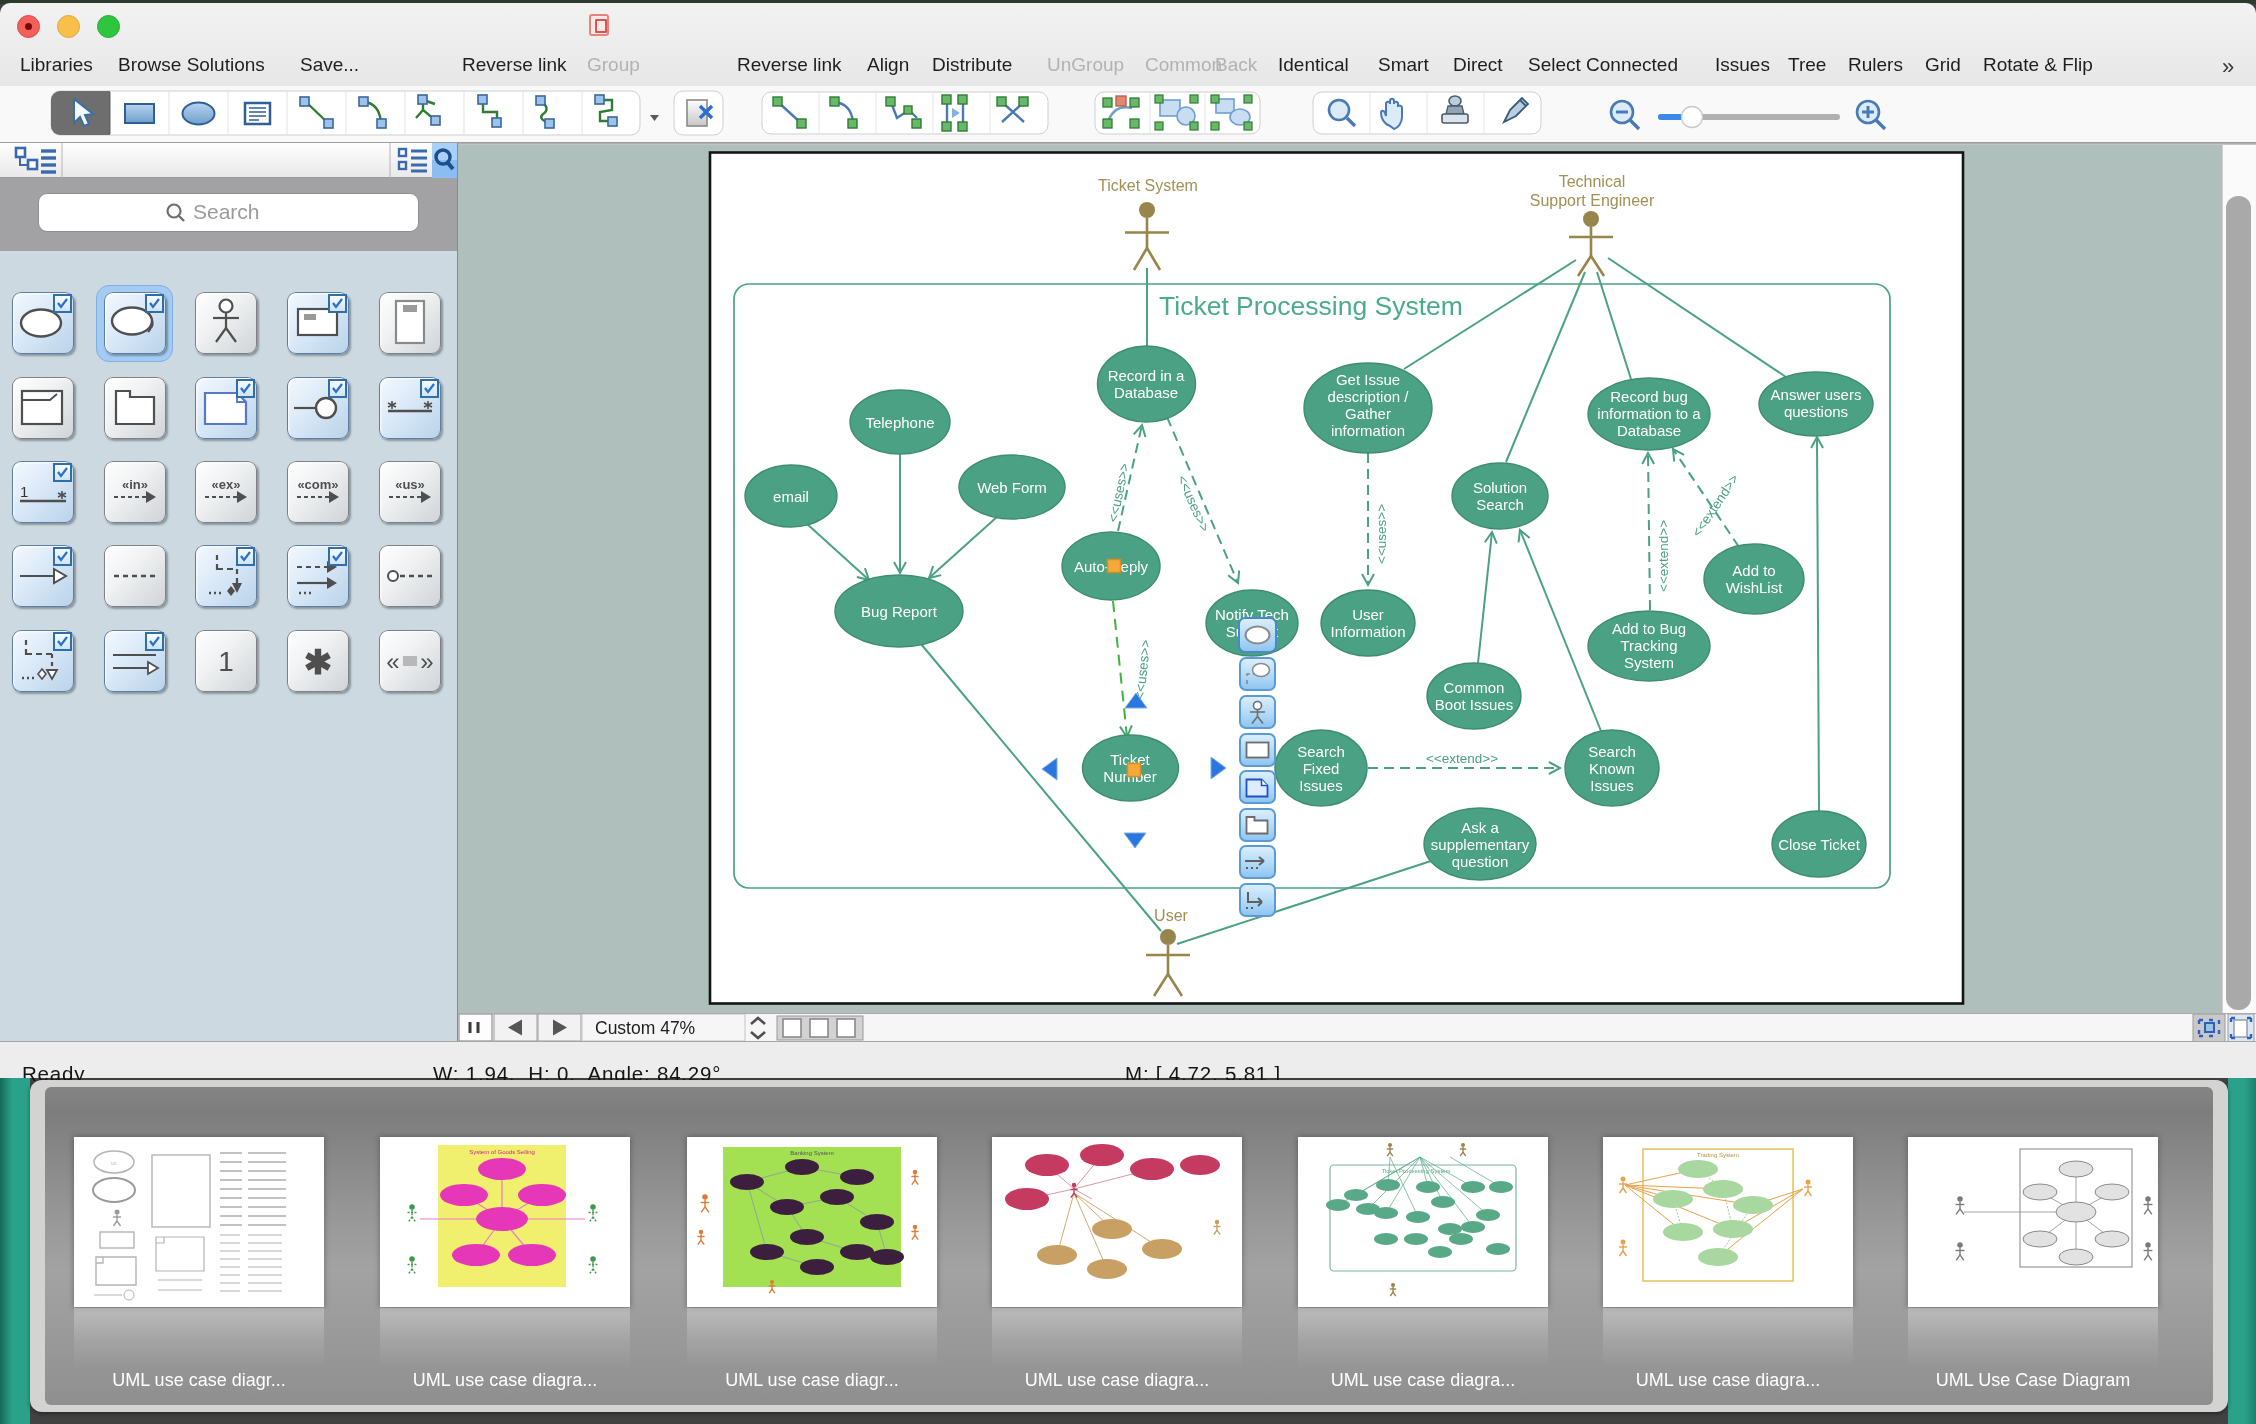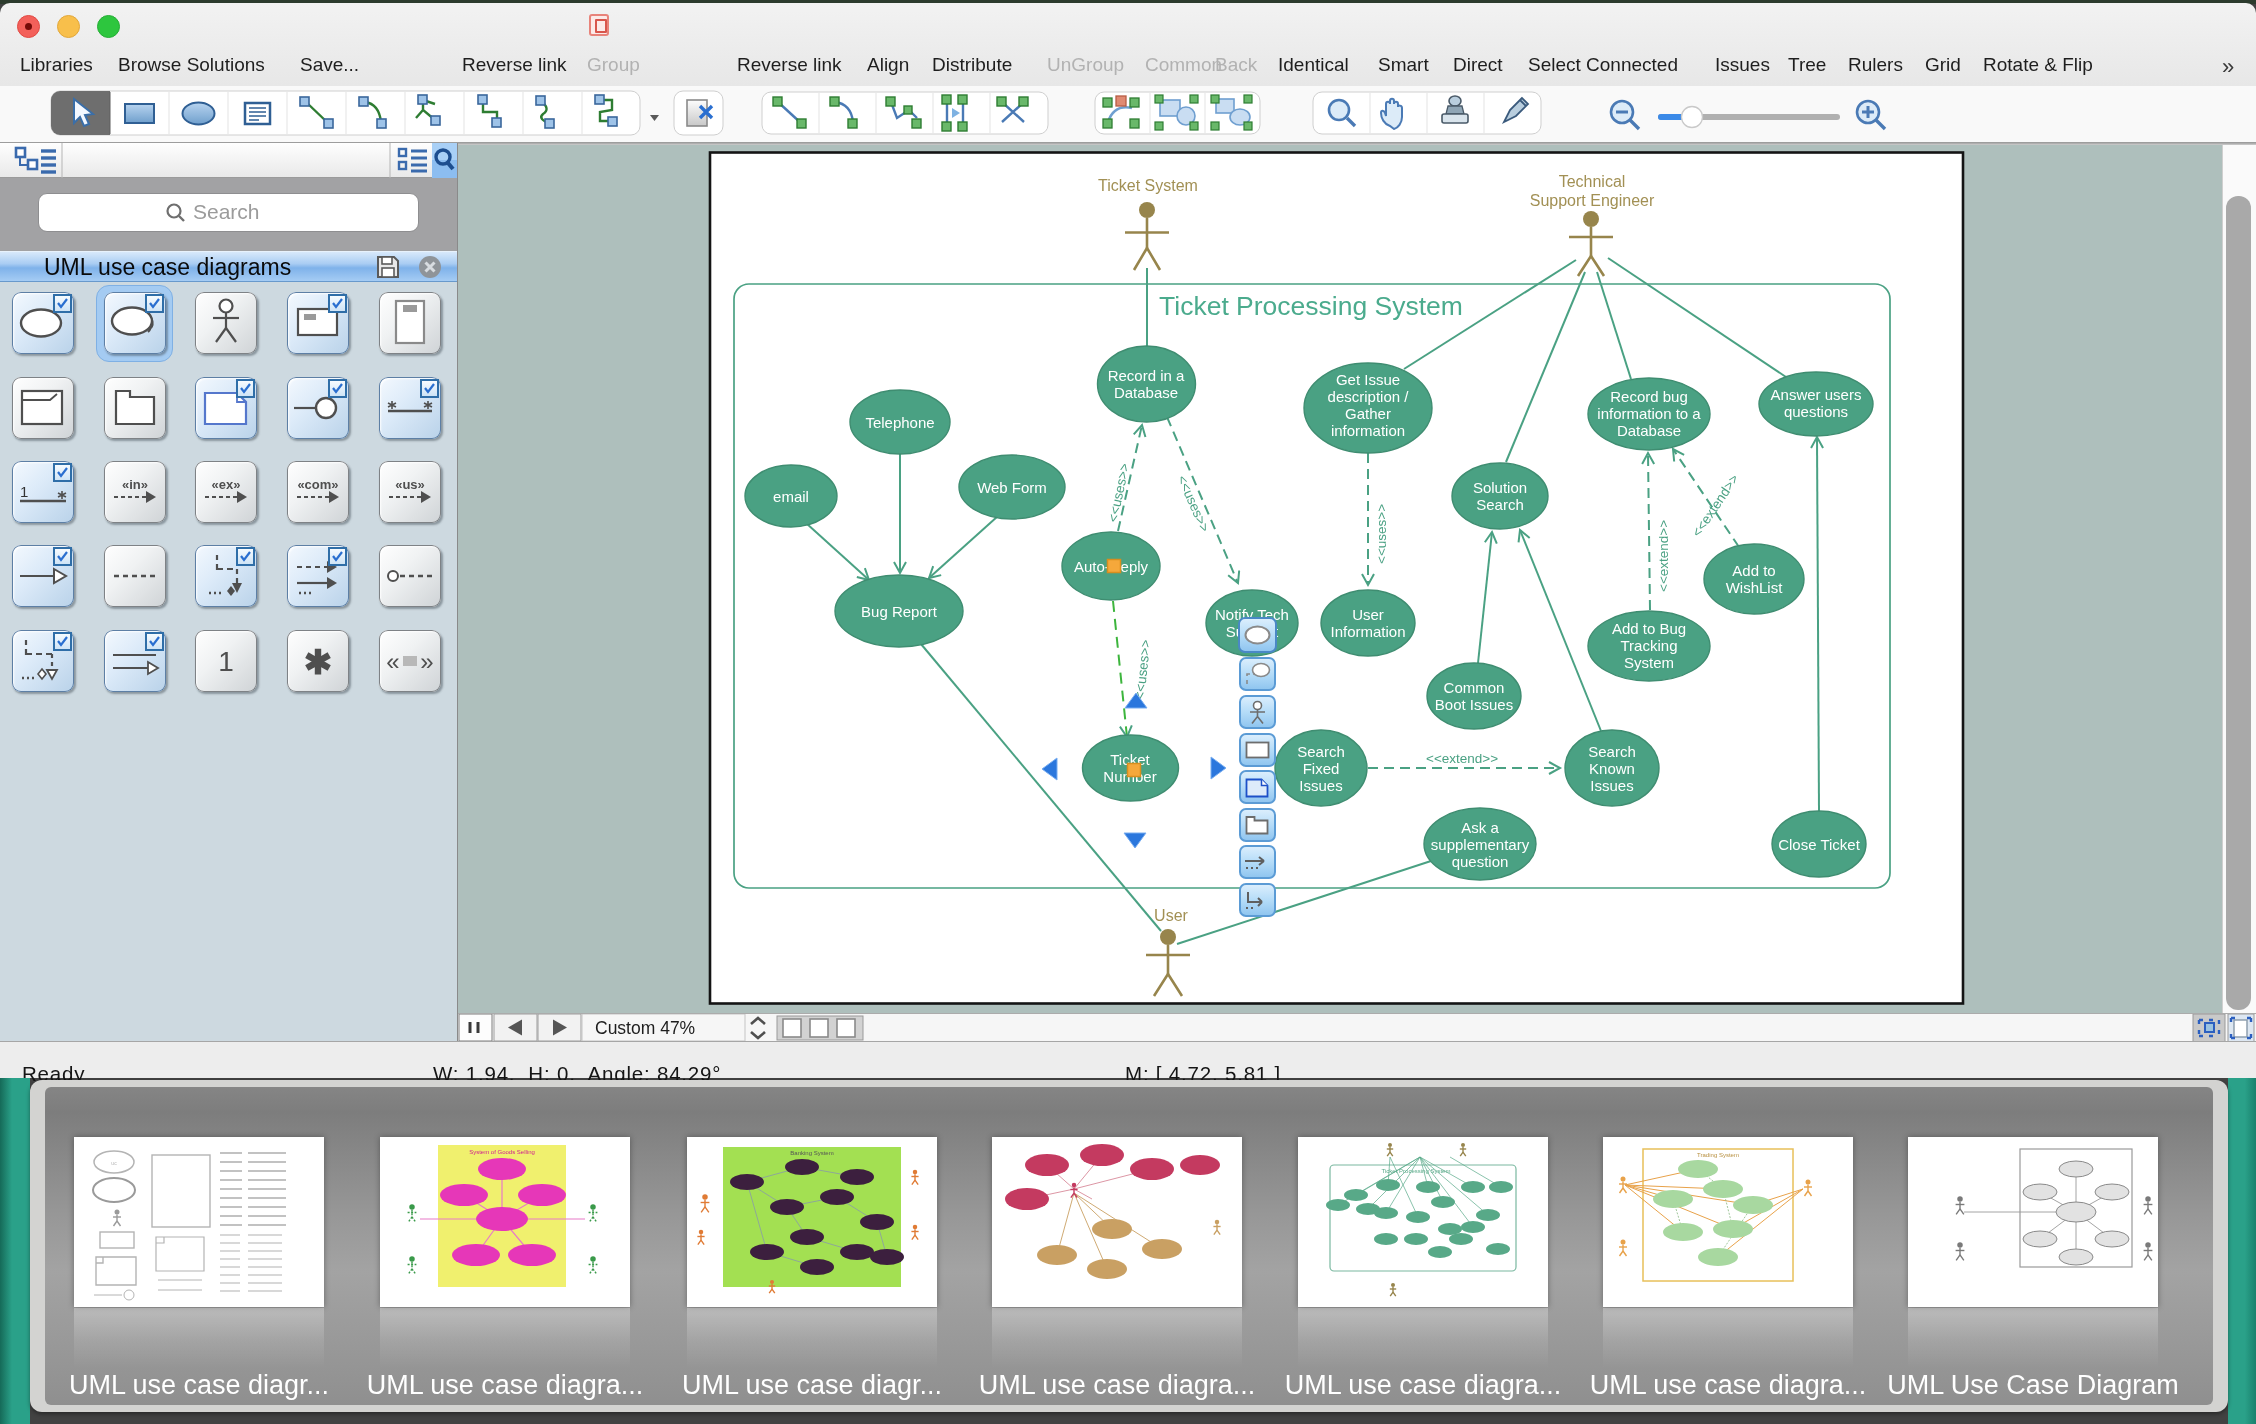--- a/index.html
+++ b/index.html
@@ -48,21 +48,21 @@
 .chk svg { position:absolute; left:1px; top:1px; }
 #selhalo { position:absolute; left:96px; top:142px; width:77px; height:77px; background:#a4cbf2; border:1px solid #7fb0e4; border-radius:13px; }
 
 #tealL { position:absolute; left:0; top:1078px; width:30px; height:346px; background:linear-gradient(90deg,#156a58,#2aa189 40%); }
 #tealR { position:absolute; left:2228px; top:1078px; width:28px; height:346px; background:linear-gradient(90deg,#2aa189 60%,#19816d); }
 #shelfframe { position:absolute; left:30px; top:1080px; width:2198px; height:332px; background:#d3d3d1; border-radius:12px; box-shadow:0 2px 4px rgba(0,0,0,0.4); }
 #shelf { position:absolute; left:45px; top:1087px; width:2168px; height:318px; border-radius:6px;
   background:linear-gradient(180deg,#858585 0%,#7d7d7d 8%,#979797 40%,#a3a3a3 58%,#9a9a9a 78%,#8f8f8f 100%); }
 .thumb { position:absolute; top:1137px; width:250px; height:170px; background:#fff; box-shadow:0 0 6px rgba(0,0,0,0.35); }
 .refl { position:absolute; top:1308px; width:250px; height:60px; background:linear-gradient(180deg,rgba(255,255,255,0.30),rgba(255,255,255,0.10) 55%,rgba(255,255,255,0)); }
-.cap { position:absolute; top:1370px; width:320px; text-align:center; font-size:27px; color:#fff; white-space:nowrap; }
+.cap { position:absolute; top:1370px; width:320px; text-align:center; font-size:18px; color:#fff; white-space:nowrap; }
 </style>
 </head>
 <body>
 <div id="topstrip"></div>
 <div id="titlebar">
   <div class="tl" id="tlr"></div>
     <div class="tl" id="tly"></div>
     <div class="tl" id="tlg"></div>
   <div id="docicon"></div>
   <div id="menurow">
@@ -494,32 +494,20 @@
   </div>
   <div id="psearcharea">
     <div id="psearchbox">
       <svg width="22" height="22" style="position:absolute;left:126px;top:8px" viewBox="0 0 22 22">
         <circle cx="9" cy="9" r="6.5" fill="none" stroke="#6f6f6f" stroke-width="2.2"></circle>
         <line x1="14" y1="14" x2="19" y2="19" stroke="#6f6f6f" stroke-width="2.4"></line>
       </svg>
       <span style="position:absolute;left:154px;top:6px">Search</span>
     </div>
   </div>
-  <div id="pheader">
-    <span class="t">UML use case diagrams</span>
-    <svg width="24" height="24" style="position:absolute;left:376px;top:3px" viewBox="0 0 24 24">
-      <path d="M2 2 L18 2 L22 6 L22 22 L2 22 Z" fill="#e8e8e8" stroke="#5a5a5a" stroke-width="2"></path>
-      <rect x="6" y="2" width="10" height="7" fill="#fff" stroke="#5a5a5a" stroke-width="1.6"></rect>
-      <rect x="6" y="13" width="12" height="9" fill="#fff" stroke="#5a5a5a" stroke-width="1.6"></rect>
-    </svg>
-    <svg width="24" height="24" style="position:absolute;left:418px;top:3px" viewBox="0 0 24 24">
-      <circle cx="12" cy="12" r="11" fill="#8f9499"></circle>
-      <path d="M7.5 7.5 L16.5 16.5 M16.5 7.5 L7.5 16.5" stroke="#d8dce0" stroke-width="3"></path>
-    </svg>
-  </div>
   <div id="selhalo"></div>
   <div class="licon b" style="left:12px;top:149px">
       <svg width="62" height="62" viewBox="0 0 62 62">
         <ellipse cx="29" cy="31" rx="20" ry="13.5" fill="#fff" stroke="#4f4f4f" stroke-width="2.4"></ellipse>
       </svg>
       <span class="chk">
         <svg width="13" height="13" viewBox="0 0 13 13">
           <path d="M2 6 L5 10 L11 2" fill="none" stroke="#2a6fd0" stroke-width="2.2"></path>
         </svg>
       </span>

